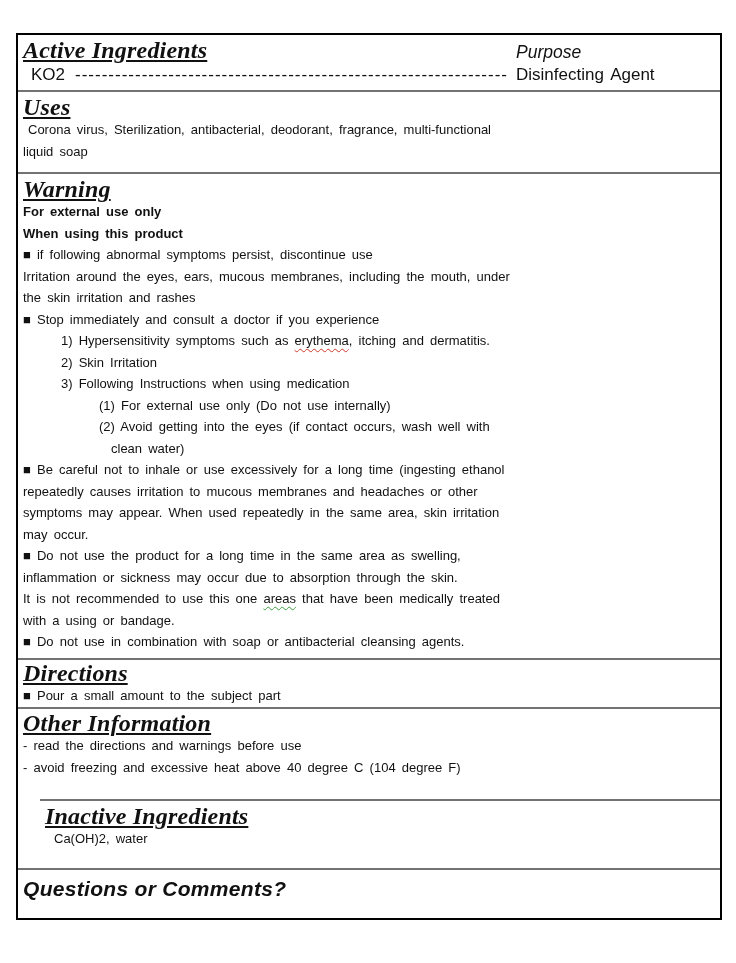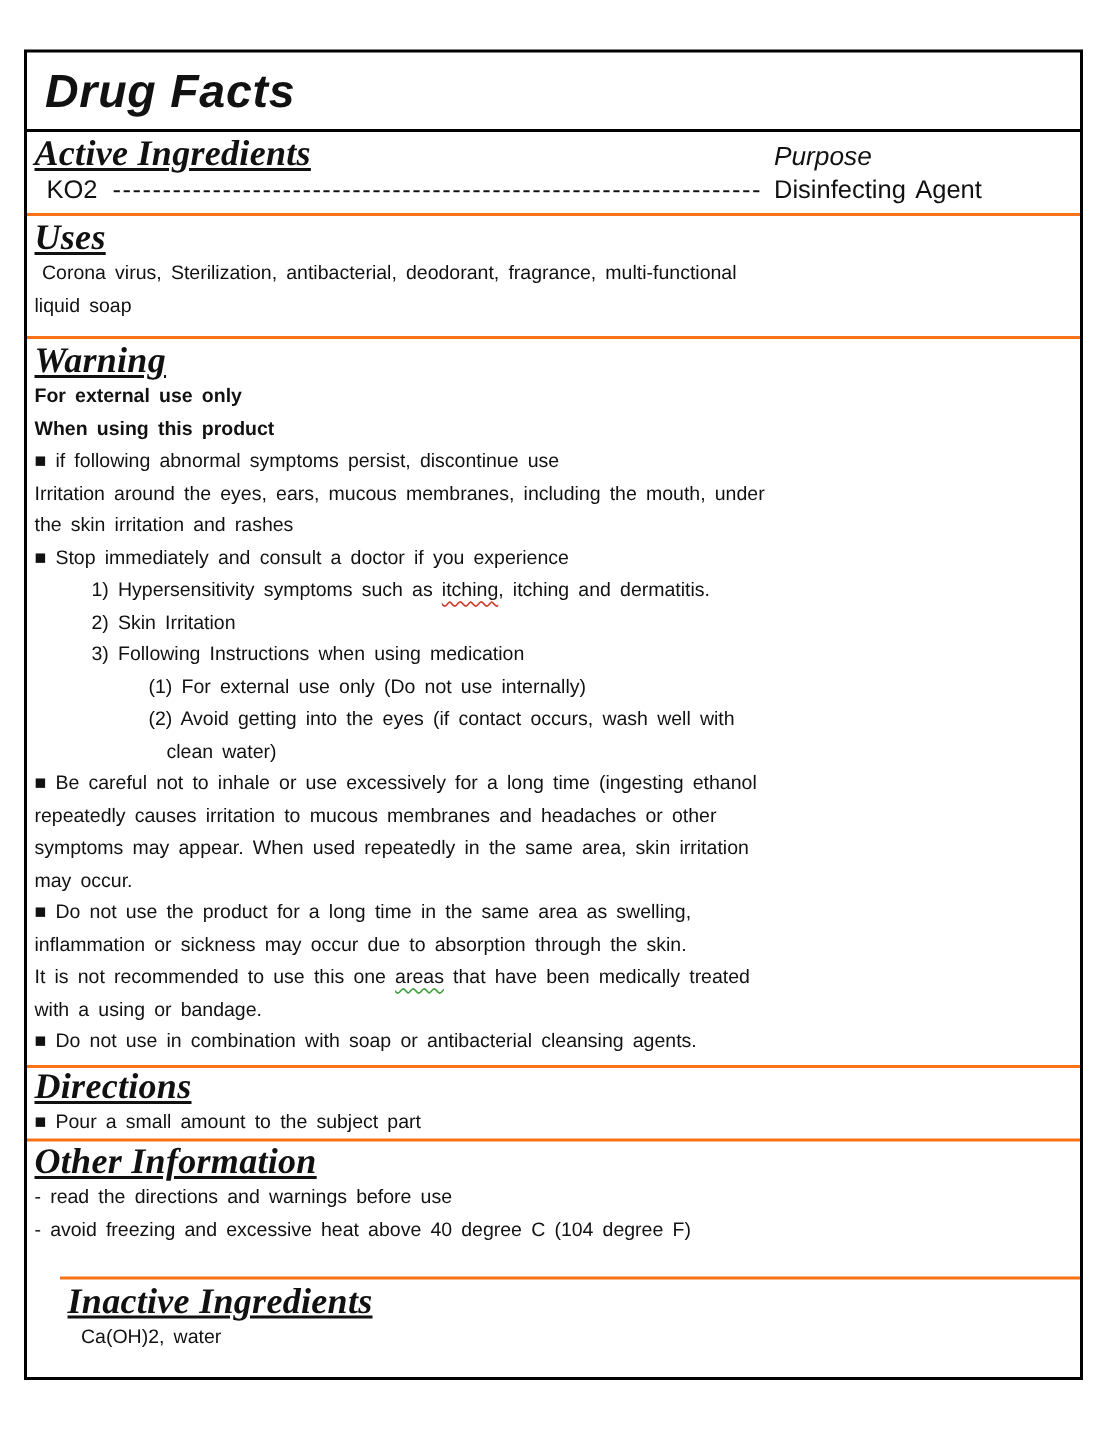--- a/index.html
+++ b/index.html
@@ -28,21 +28,21 @@
   }
   .title {
     margin: 0;
     font-size: 31px;
     line-height: 36px;
     font-weight: bold;
     font-style: italic;
     letter-spacing: 0.5px;
   }
   .sec {
-    border-top: 2px solid #f97316;
+    border-top: 2px solid #737373;
     padding: 3px 6px 4px 5px;
   }
   .sec:first-of-type { border-top: none; }
   .hdr {
     display: inline-block;
     font-size: 24px;
     line-height: 24px;
     font-weight: bold;
     font-style: italic;
     text-decoration: underline;
@@ -119,23 +119,20 @@
     font-style: italic;
     letter-spacing: 0.3px;
   }
   .inactive-text { padding-left: 9px; }
 </style>
 </head>
 <body>
 
 <div class="page">
 
-  <div class="titlebar">
-    <h1 class="title">Drug Facts</h1>
-  </div>
 
   <section class="sec sec-active">
     <div class="ai-row">
       <span class="ai-left"><span class="hdr">Active Ingredients</span></span>
       <span class="ai-right purpose-label">Purpose</span>
     </div>
     <div class="ai-row">
       <span class="ing-name">KO2</span>
       <span class="leader">----------------------------------------------------------------------</span>
       <span class="ai-right line">Disinfecting Agent</span>
@@ -149,21 +146,21 @@
   </section>
 
   <section class="sec sec-warning">
     <div><span class="hdr">Warning</span></div>
     <div class="line bold">For external use only</div>
     <div class="line bold">When using this product</div>
     <div class="line">■ if following abnormal symptoms persist, discontinue use</div>
     <div class="line">Irritation around the eyes, ears, mucous membranes, including the mouth, under</div>
     <div class="line">the skin irritation and rashes</div>
     <div class="line">■ Stop immediately and consult a doctor if you experience</div>
-    <div class="line lvl1"><span>1) Hypersensitivity symptoms such as </span><span class="squiggle-red">itching</span><span>, itching and dermatitis.</span></div>
+    <div class="line lvl1"><span>1) Hypersensitivity symptoms such as </span><span class="squiggle-red">erythema</span><span>, itching and dermatitis.</span></div>
     <div class="line lvl1">2) Skin Irritation</div>
     <div class="line lvl1">3) Following Instructions when using medication</div>
     <div class="line lvl2">(1) For external use only (Do not use internally)</div>
     <div class="line lvl2">(2) Avoid getting into the eyes (if contact occurs, wash well with</div>
     <div class="line lvl2c">clean water)</div>
     <div class="line">■ Be careful not to inhale or use excessively for a long time (ingesting ethanol</div>
     <div class="line">repeatedly causes irritation to mucous membranes and headaches or other</div>
     <div class="line">symptoms may appear. When used repeatedly in the same area, skin irritation</div>
     <div class="line">may occur.</div>
     <div class="line">■ Do not use the product for a long time in the same area as swelling,</div>

